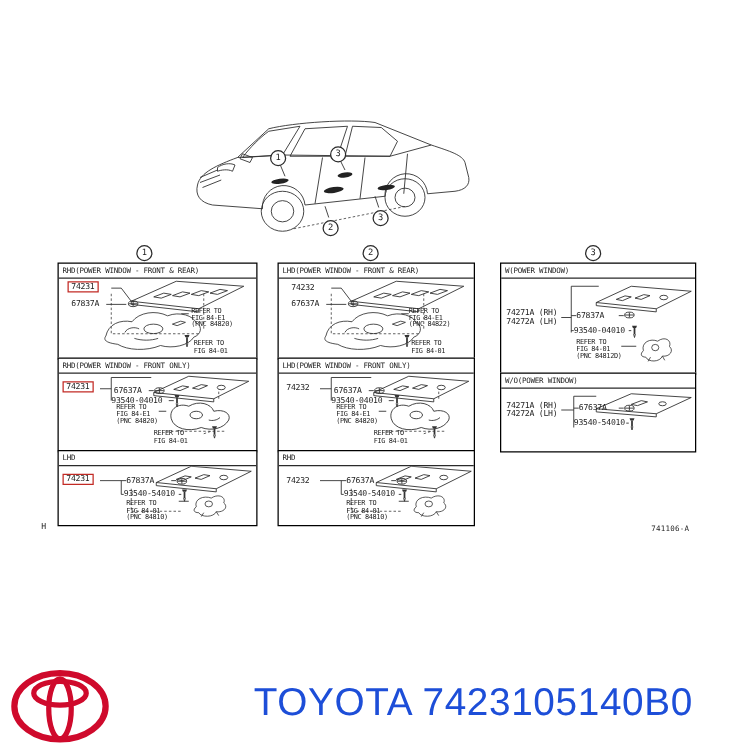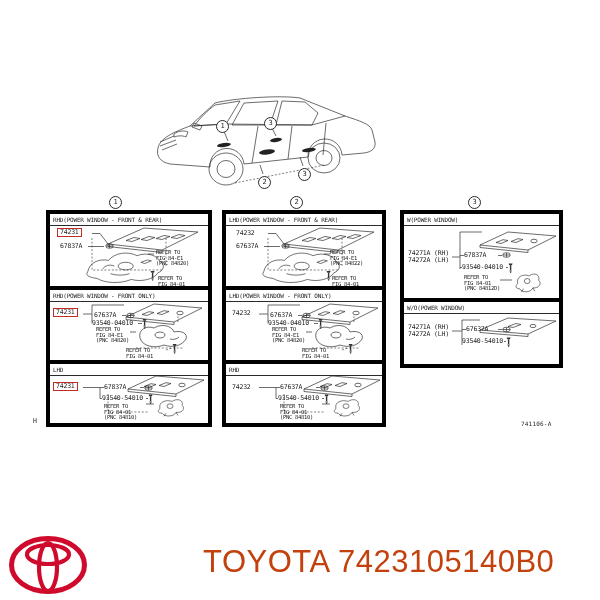--- a/index.html
+++ b/index.html
@@ -3,33 +3,33 @@
 <meta charset="utf-8">
 <style>
   html,body{margin:0;padding:0}
   body{width:600px;height:600px;background:#fff;position:relative;overflow:hidden;
        font-family:"DejaVu Sans Mono",monospace;color:#1d1d1d}
   .abs{position:absolute}
   svg{display:block}
   svg .ln{stroke:#2d2d2d;stroke-width:.7;fill:none}
   svg .dash{stroke:#2d2d2d;stroke-width:.6;fill:none;stroke-dasharray:2 1.7}
   svg .dark{fill:#222;stroke:none}
-  .panel{position:absolute;border:4px solid #000000;background:#fff}
+  .panel{position:absolute;border:1px solid #000000;background:#fff}
   .panel .hdr{position:absolute;top:0;left:0;right:0;height:11px;border-bottom:1px solid #2a2a2a;
        font-size:6px;line-height:11px;padding-left:3px;letter-spacing:-.2px;white-space:nowrap;overflow:hidden}
   .sk{position:absolute;left:0;top:12px}
   .lbl{position:absolute;font-size:6.5px;line-height:7px;white-space:pre-line;letter-spacing:-.2px}
   .ref{position:absolute;font-size:5.5px;line-height:5.6px;white-space:pre-line;letter-spacing:-.3px}
   .hl{border:1.5px solid #c22a24;padding:0 2px;margin:-2px 0 0 -3px;background:#fff}
   .callout{position:absolute;width:11px;height:11px;border:1px solid #2a2a2a;border-radius:50%;
        font-size:7px;line-height:11px;text-align:center;background:#fff}
   .margin-letter{position:absolute;font-size:6.5px}
   .docnum{position:absolute;font-size:6px;letter-spacing:.2px}
   .footer-text{position:absolute;left:203px;top:544px;font-family:"Liberation Sans","DejaVu Sans",sans-serif;
-       font-size:31px;font-weight:400;letter-spacing:.5px;color:#c2410c;white-space:nowrap}
+       font-size:31px;font-weight:400;letter-spacing:.5px;color:#1d4ed8;white-space:nowrap}
   .logo{position:absolute;left:8px;top:533px}
 </style>
 </head>
 <body>
 
 <svg width="0" height="0" style="position:absolute">
   <defs>
     <g id="bezelA" class="ln">
       <path d="M2,21 L38,5 L92,9 L56,27 Z"></path>
         <path d="M2,21 v2.5 L56,29.5 V27"></path>

